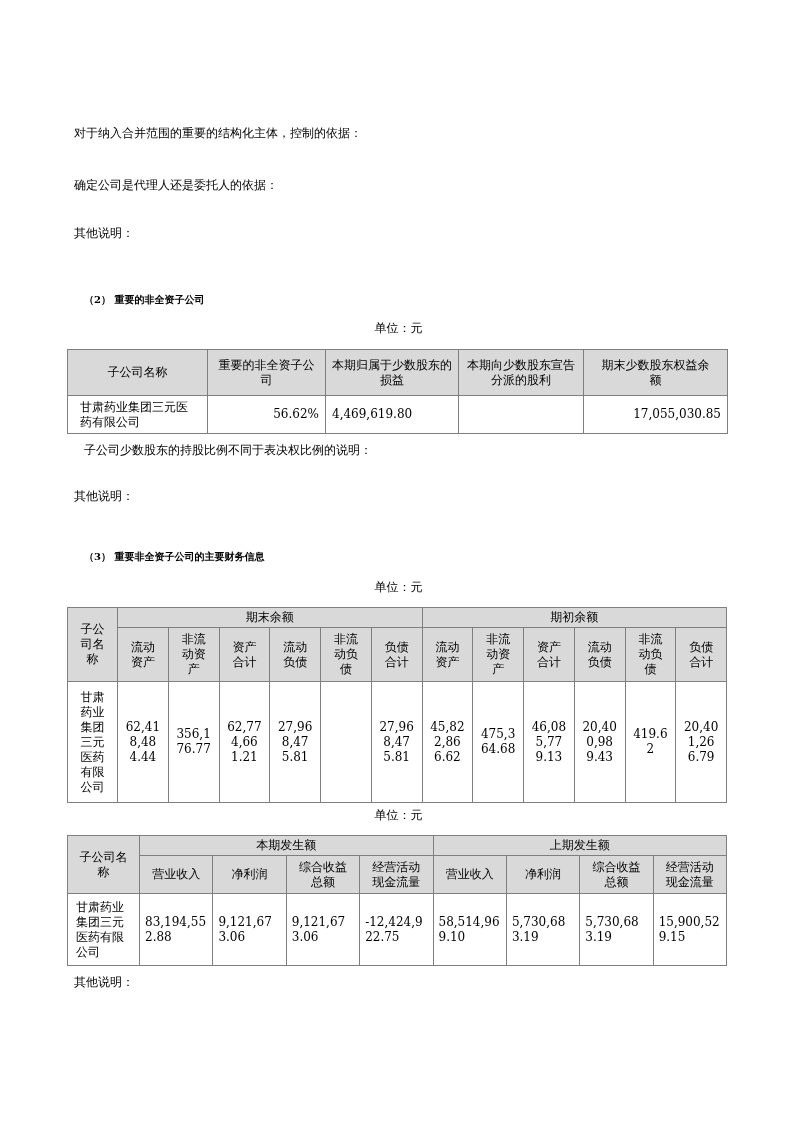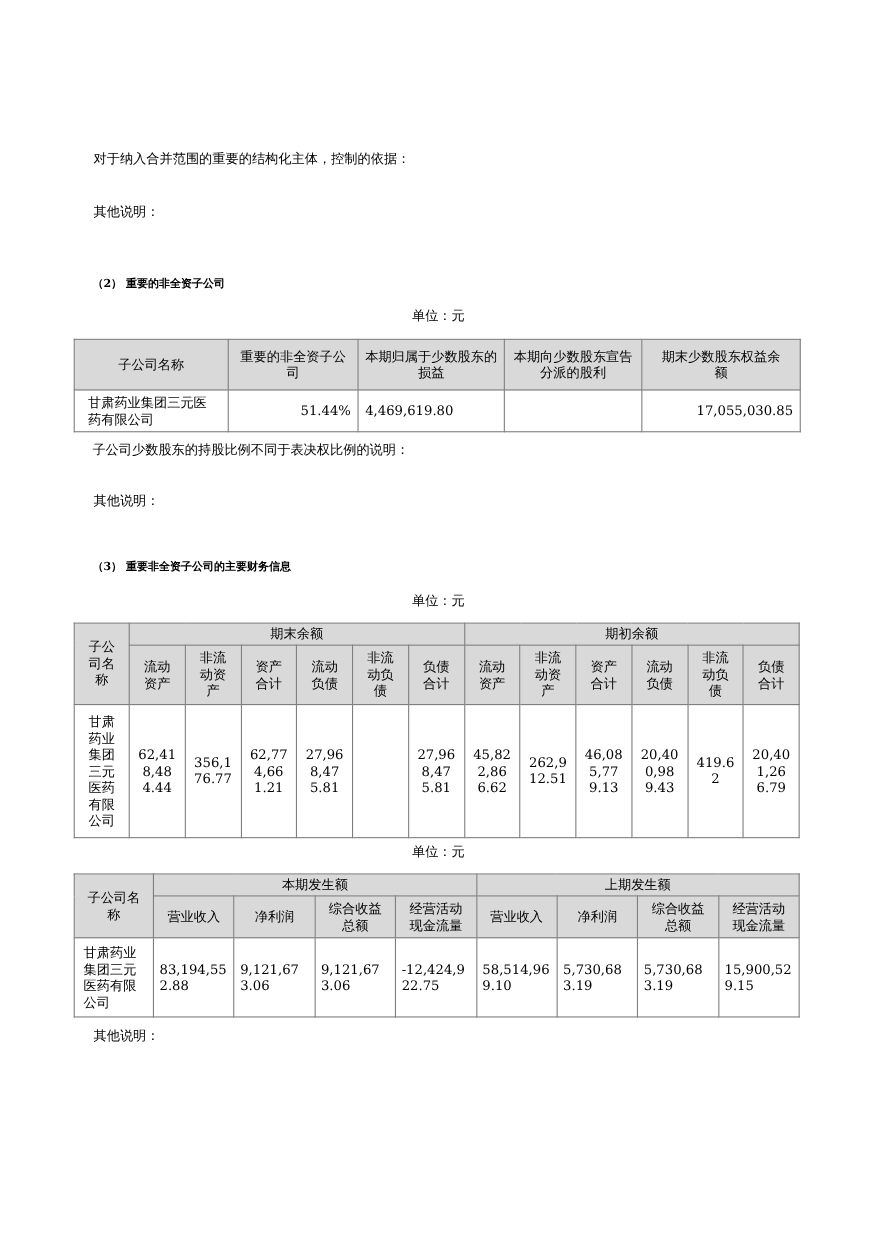--- a/index.html
+++ b/index.html
@@ -9,21 +9,21 @@
     width: 793px;
     height: 1122px;
     background: #ffffff;
     color: #000000;
     font-family: "DejaVu Serif", "Liberation Serif", serif;
     font-size: 12px;
     overflow: hidden;
   }
   .content { padding: 121px 66px 0 70px; }
 
-  .para { margin: 15px; line-height: 16px; }
+  .para { margin: 4px; line-height: 16px; }
   .gap-a { margin-top: 36px; }
   .gap-b { margin-top: 32px; }
 
   .sec-title {
     font-size: 10px;
     font-weight: bold;
     line-height: 17px;
     margin: 50px 0 0 14px;
   }
   .sec-3 { margin-top: 44px; }
@@ -77,20 +77,21 @@
   .t3 .cell-name { text-align: left; padding: 2px 8px; }
   .t3 .num { padding: 2px 5px; }
 </style>
 </head>
 <body>
 
 <div class="page">
   <div class="content">
 
     <p class="para">对于纳入合并范围的重要的结构化主体，控制的依据：</p>
+    <p class="para gap-a">确定公司是代理人还是委托人的依据：</p>
     <p class="para gap-b">其他说明：</p>
 
     <p class="sec-title">（2） 重要的非全资子公司</p>
     <p class="unit">单位：元</p>
 
     <table class="t t1">
       <colgroup>
         <col style="width:140px">
           <col style="width:118px">
           <col style="width:133px">
@@ -100,21 +101,21 @@
       <tbody>
         <tr class="hr">
           <td class="th">子公司名称</td>
           <td class="th">重要的非全资子公司</td>
           <td class="th">本期归属于少数股东的损益</td>
           <td class="th">本期向少数股东宣告分派的股利</td>
           <td class="th th-equity">期末少数股东权益余额</td>
         </tr>
         <tr class="dr">
           <td class="cell-name">甘肃药业集团三元医药有限公司</td>
-          <td class="num-r">51.44%</td>
+          <td class="num-r">56.62%</td>
           <td class="num-c">4,469,619.80</td>
           <td class="num-c"></td>
           <td class="num-r">17,055,030.85</td>
         </tr>
       </tbody>
     </table>
 
     <p class="note-indent">子公司少数股东的持股比例不同于表决权比例的说明：</p>
     <p class="para other-1">其他说明：</p>
 
@@ -159,21 +160,21 @@
         </tr>
         <tr class="dr">
           <td class="cell-name">甘肃药业集团三元医药有限公司</td>
           <td class="num">62,418,484.44</td>
           <td class="num">356,176.77</td>
           <td class="num">62,774,661.21</td>
           <td class="num">27,968,475.81</td>
           <td class="num"></td>
           <td class="num">27,968,475.81</td>
           <td class="num">45,822,866.62</td>
-          <td class="num">262,912.51</td>
+          <td class="num">475,364.68</td>
           <td class="num">46,085,779.13</td>
           <td class="num">20,400,989.43</td>
           <td class="num">419.62</td>
           <td class="num">20,401,266.79</td>
         </tr>
       </tbody>
     </table>
 
     <p class="unit unit-3">单位：元</p>
 

